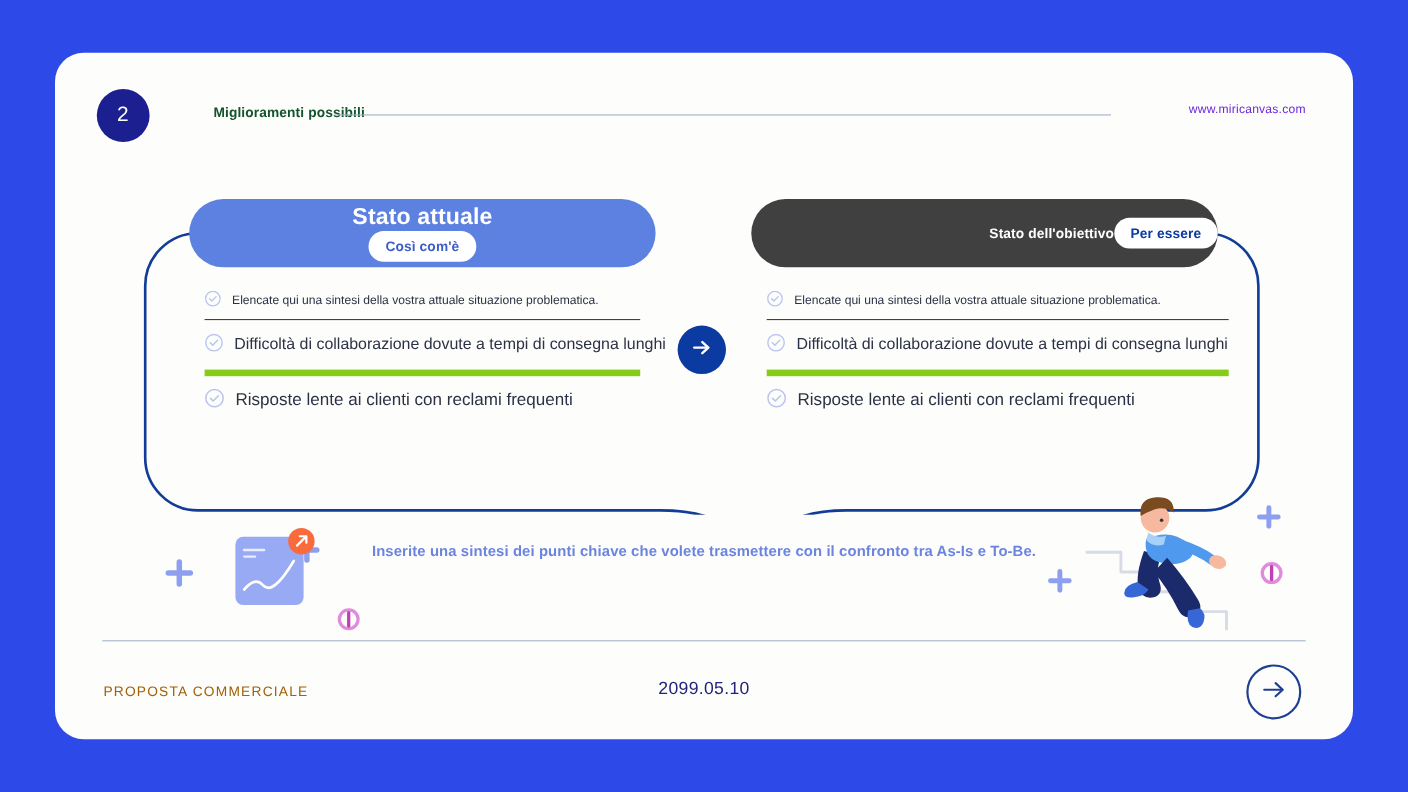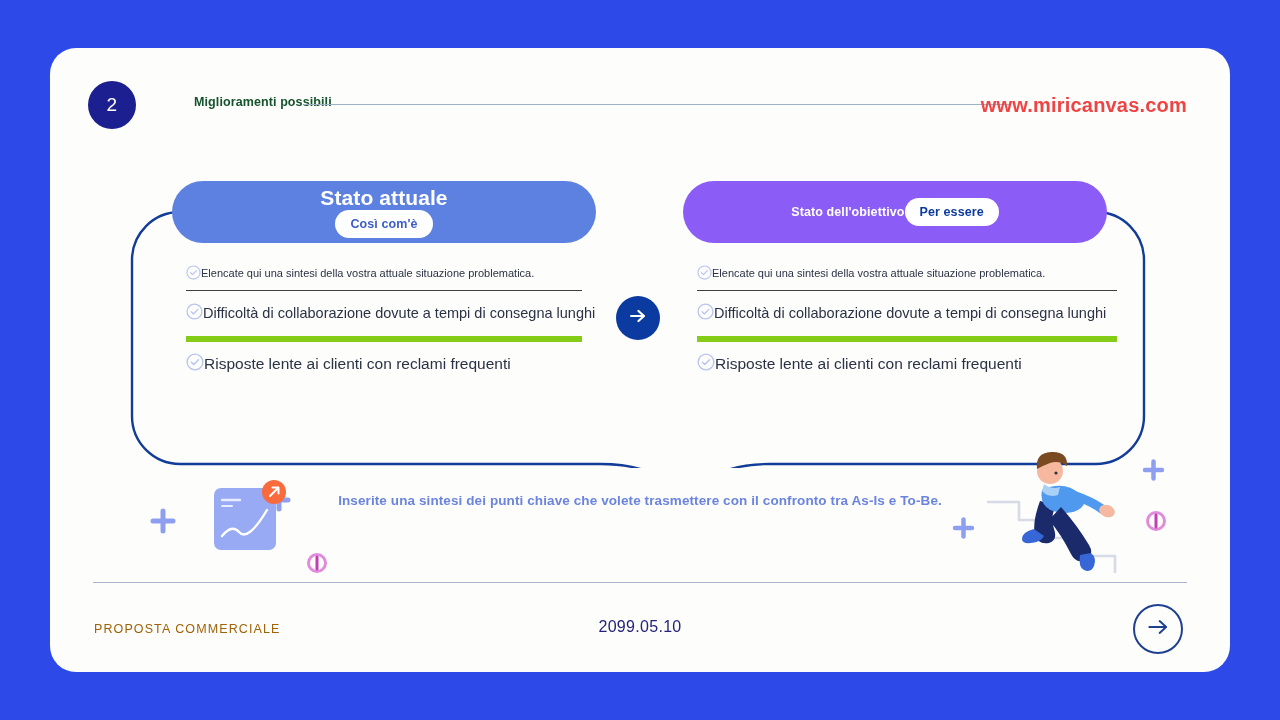--- a/index.html
+++ b/index.html
@@ -63,23 +63,23 @@
     left: 254px;
     top: 56px;
     width: 706px;
     height: 1px;
     background: #9fb2c6;
   }
   .header-url {
     position: absolute;
     right: 43px;
     top: 46px;
-    font-size: 20px;
-    font-weight: bold;
-    color: #ef4444;
+    font-size: 11px;
+    font-weight: normal;
+    color: #6d28d9;
     letter-spacing: .2px;
   }
 
   
   .compare-outline {
     position: absolute;
     left: 80px;
     top: 162px;
     width: 1016px;
     height: 258px;
@@ -102,21 +102,22 @@
     left: 122px;
     top: 133px;
     width: 424px;
     background: #5d81e0;
     flex-direction: column;
   }
   .pill-header.right {
     left: 633px;
     top: 133px;
     width: 424px;
-    background: #8b5cf6;
+    background: #404040;
+    justify-content: flex-end;
   }
   .pill-title {
     font-size: 21px;
     font-weight: bold;
     letter-spacing: .1px;
   }
   .pill-title.small {
     font-size: 12.5px;
     font-weight: bold;
   }
@@ -135,20 +136,21 @@
   .col-list {
     position: absolute;
     top: 206px;
   }
   .col-list.left  { left: 136px; width: 396px; }
   .col-list.right { left: 647px; width: 420px; }
 
   .list-row {
     display: flex;
     align-items: center;
+    gap: 10px;
     box-sizing: border-box;
   }
   .list-row.r1 { height: 36px; padding-top: 4px; }
   .list-row.r2 { height: 46px; border-top: 1px solid #404040; }
   .list-row.r3 { height: 50px; border-top: 6px solid #84cc16; }
 
   .check-icon {
     flex: 0 0 auto;
     display: block;
   }

